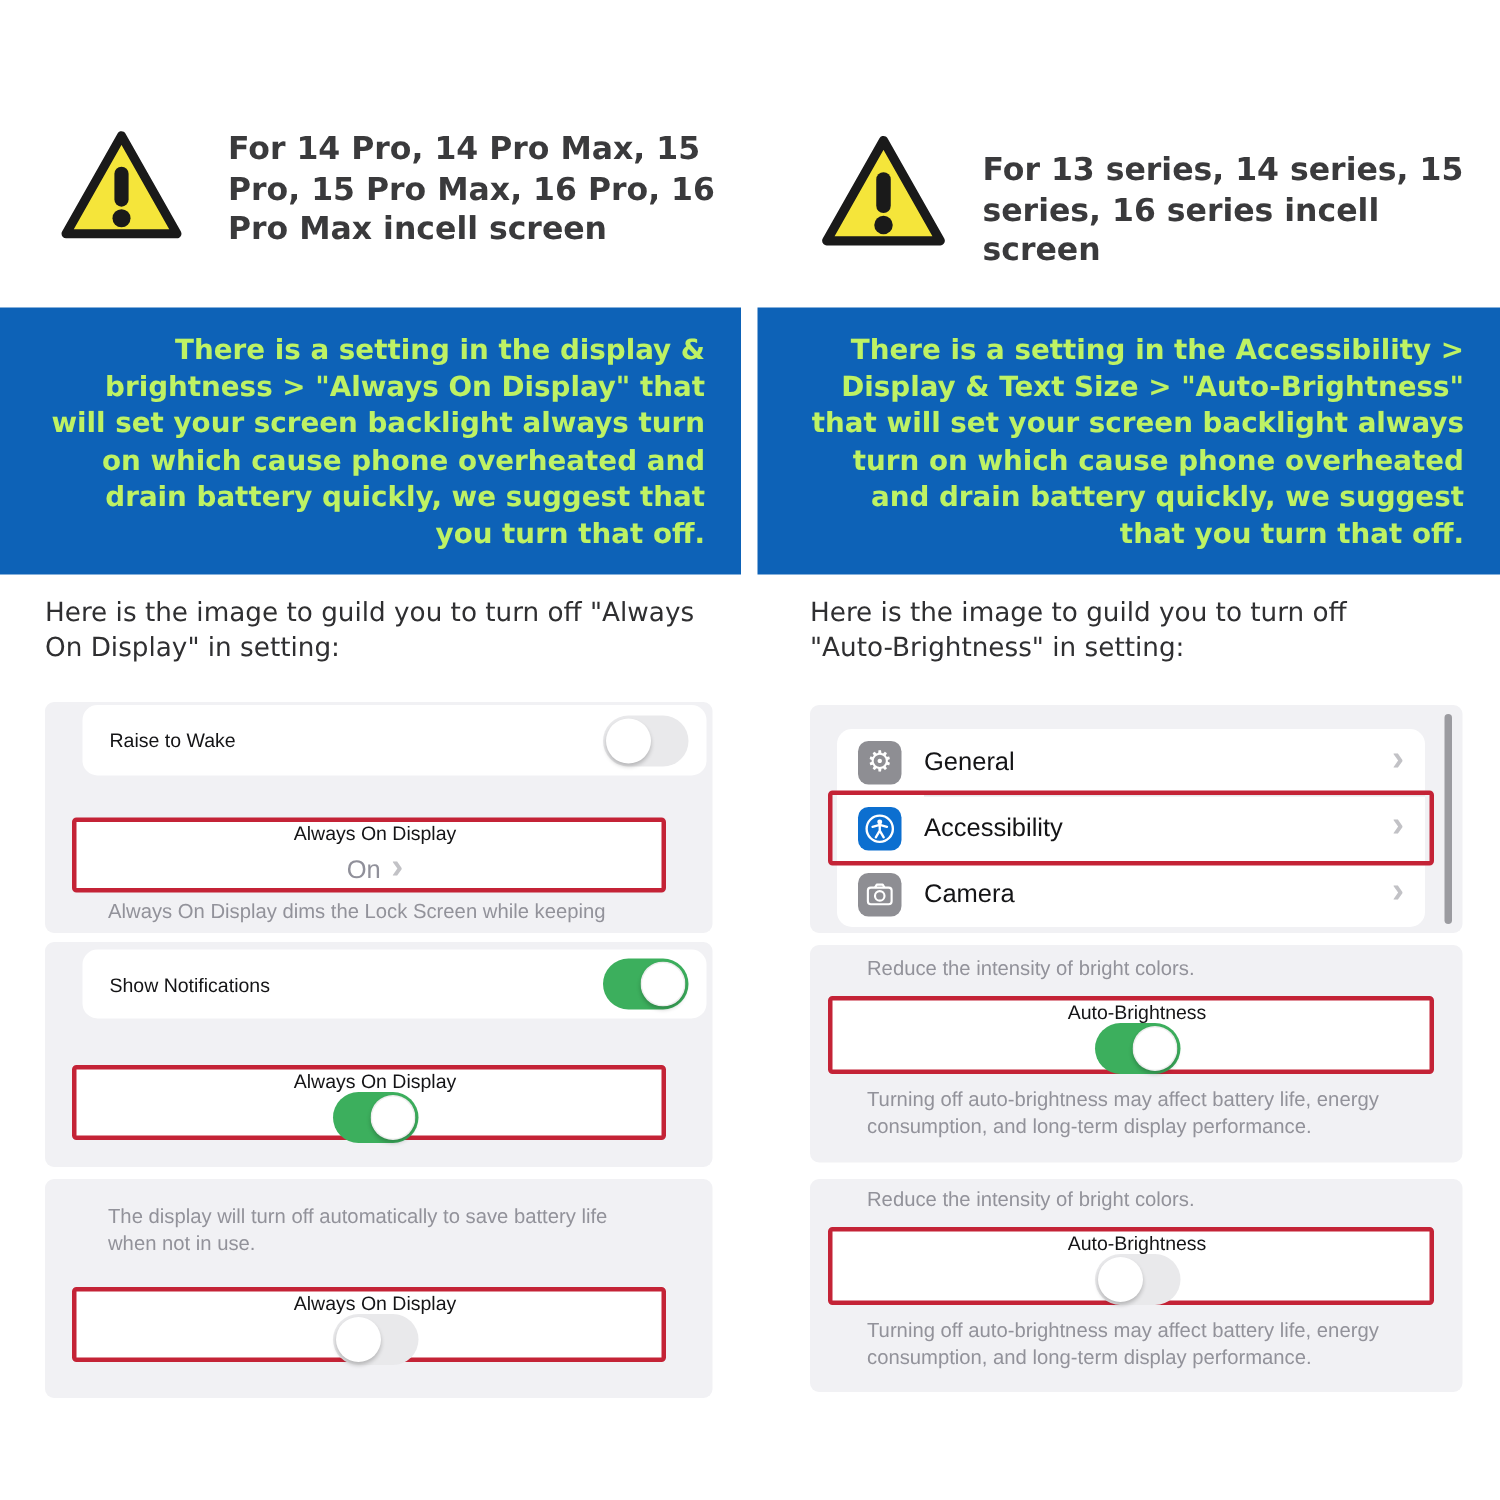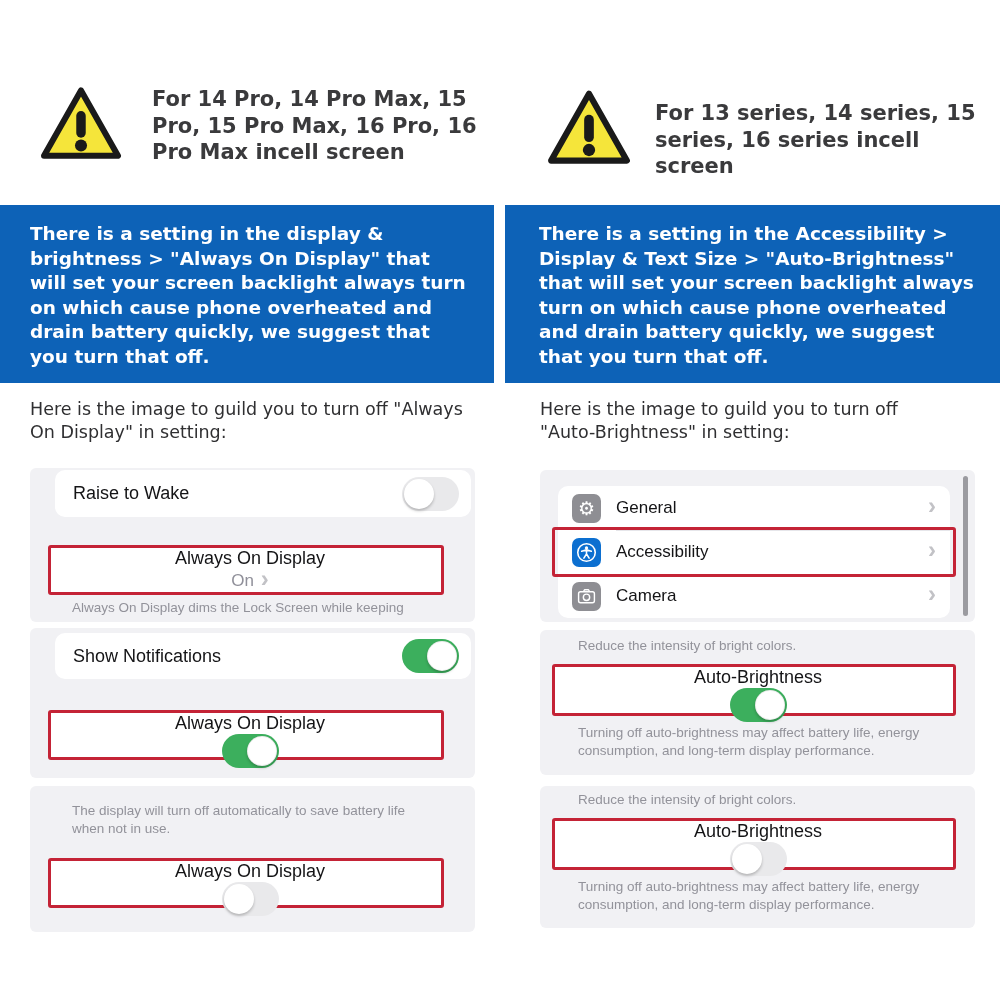--- a/index.html
+++ b/index.html
@@ -11,43 +11,43 @@
   
   .warn-icon { position:absolute; }
   .warn-icon svg { display:block; }
   .heading {
     position:absolute; font-family:"DejaVu Sans", sans-serif; font-weight:bold;
     font-size:21px; line-height:1.27; color:#3a3a3c;
   }
   
   .banner {
     position:absolute; top:205px; height:178px; background:#0d62b7;
-    color:#ffffff; font-family:"DejaVu Sans", sans-serif; font-weight:bold;
-    font-size:18.5px; line-height:1.33; padding:17px 24px 0 30px;
+    color:#bef264; font-family:"DejaVu Sans", sans-serif; font-weight:bold;
+    font-size:18.5px; line-height:1.33; padding:17px 24px 0 30px;text-align:right;
   }
   .banner.left-banner { left:0; width:494px; }
   .banner.right-banner { left:505px; width:495px; padding-left:34px; }
   
   .guide {
     position:absolute; top:398px; font-family:"DejaVu Sans", sans-serif;
     font-size:17.5px; line-height:1.3; color:#2f2f31;
   }
   .guide.g-left { left:30px; width:460px; }
   .guide.g-right { left:540px; width:375px; }
   
   .chunk { position:absolute; background:#f1f1f4; border-radius:6px; }
   .row-plain {
     position:absolute; background:#ffffff; border-radius:10px;
     display:flex; align-items:center; padding:0 12px 0 18px;
   }
   .row-red {
     position:absolute; background:#ffffff; border:3px solid #c42336; border-radius:3px;
     display:flex; align-items:center; padding:0 12px 0 20px;flex-direction:column;
   }
-  .row-label { font-size:18px; color:#141416; flex:1; white-space:nowrap; }
+  .row-label { font-size:13px; color:#141416; flex:1; white-space:nowrap; }
   .row-value { font-size:17px; color:#90909a; display:flex; align-items:center; gap:7px; }
   .chev { color:#c2c2c6; font-size:24px; font-weight:bold; line-height:1; position:relative; top:-2px; }
   .caption {
     position:absolute; font-size:13.5px; line-height:1.35; color:#92929a;
   }
   .caption.oneline { white-space:nowrap; overflow:hidden; }
   
   .toggle { position:relative; width:57px; height:34px; border-radius:17px; flex:0 0 auto; }
   .toggle .knob {
     position:absolute; top:2px; width:30px; height:30px; border-radius:50%;

